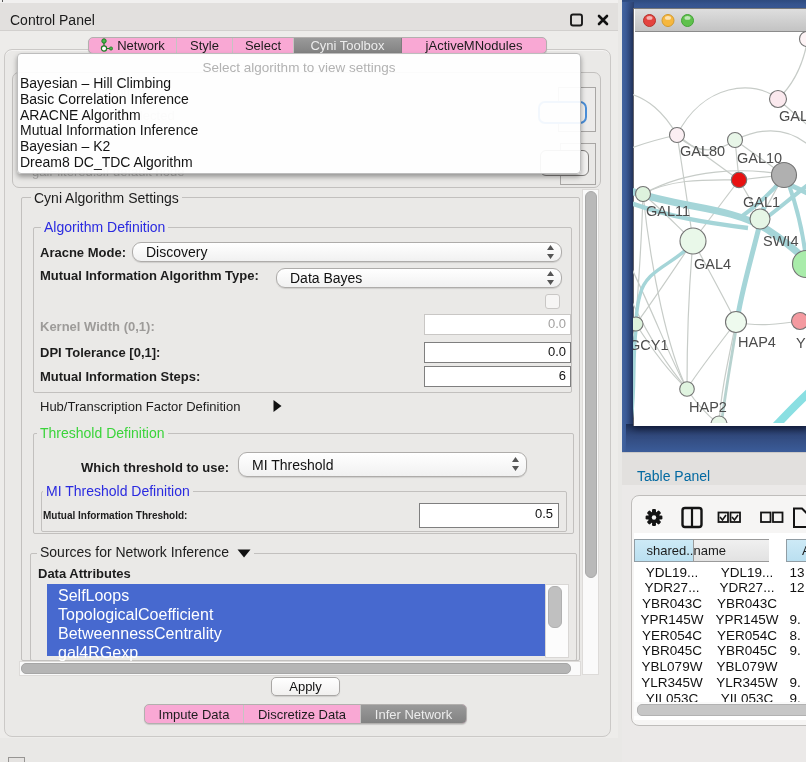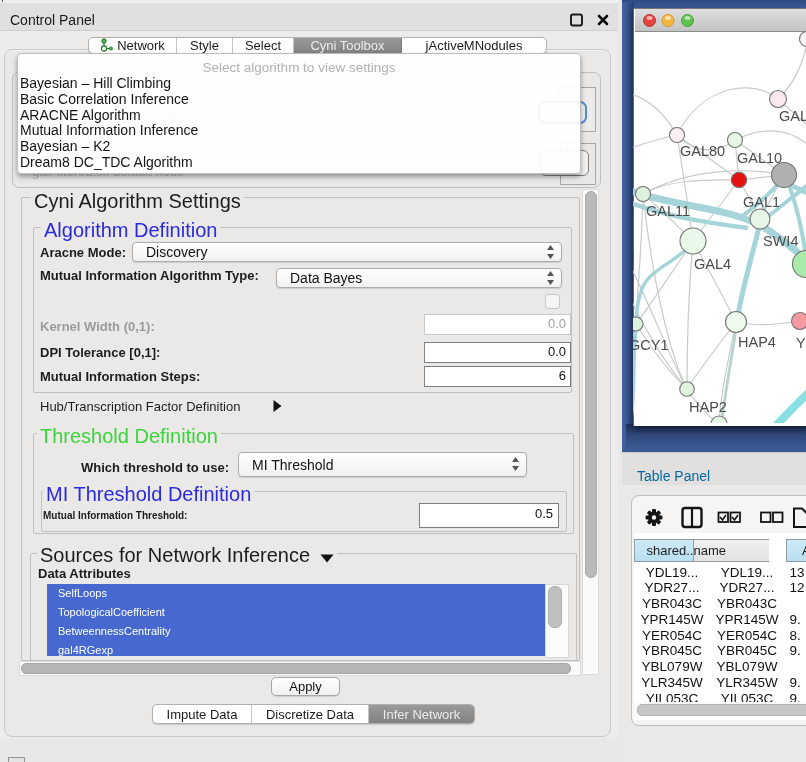--- a/index.html
+++ b/index.html
@@ -1,26 +1,26 @@
 <!DOCTYPE html>
 <html><head>
 <meta charset="utf-8">
 <style>
 html,body{margin:0;padding:0}
 #page{position:relative;width:806px;height:762px;background:#e9e8e6;font-family:"Liberation Sans",sans-serif;overflow:hidden}
 .a{position:absolute}
 .b{font-weight:normal}
 .grp{position:absolute;border:1px solid #c2c0be;border-radius:2px}
-.gt{position:absolute;background:#eae9e7;padding:0 3px;font-size:20px;color:#1c1c1c;white-space:nowrap}
+.gt{position:absolute;background:#eae9e7;padding:0 3px;font-size:14px;color:#1c1c1c;white-space:nowrap}
 .lbl{position:absolute;font-size:13px;font-weight:bold;color:#1c1c1c;white-space:nowrap}
 .dis{color:#9d9b99}
-.combo{position:absolute;background:linear-gradient(#fff,#f1f1f1);border:1px solid #aeacaa;border-radius:4px;box-shadow:0 1px 1px rgba(0,0,0,.12);font-size:14px;color:#111}
+.combo{position:absolute;background:linear-gradient(#fff,#f1f1f1);border:1px solid #aeacaa;border-radius:9px;box-shadow:0 1px 1px rgba(0,0,0,.12);font-size:14px;color:#111}
 .combo span{position:absolute;left:13px;top:50%;margin-top:-7px;line-height:14px;white-space:nowrap}
 .inp{position:absolute;background:#fff;font-size:13px;color:#111;text-align:right}
-.seg{position:absolute;display:flex;background:#ffffff;border:1px solid #b2b0ae;border-radius:5px;box-shadow:0 1px 1px rgba(0,0,0,.14);font-size:13px;color:#1c1c1c;overflow:hidden}
+.seg{position:absolute;display:flex;background:#f9a8d4;border:1px solid #b2b0ae;border-radius:5px;box-shadow:0 1px 1px rgba(0,0,0,.14);font-size:13px;color:#1c1c1c;overflow:hidden}
 .seg div{display:flex;align-items:center;justify-content:center;border-right:1px solid #c6c4c2;white-space:nowrap}
 .seg div:last-child{border-right:none}
 .seg .sel{background:linear-gradient(#9a9a9a,#828282);color:#ececec;border-right-color:#7e7e7e}
 </style>
 </head>
 <body>
 <div id="page">
 
 <div class="a" style="left:0;top:0;width:618px;height:3px;background:#f1f0ef"></div>
 <div class="a" style="left:2px;top:0;width:1px;height:2px;background:#555"></div>
@@ -99,42 +99,42 @@
 <div class="gt" style="left:43px;top:483px;color:#2a2ae0">MI Threshold Definition</div>
 <div class="lbl" style="left:43px;top:510px;font-size:10px">Mutual Information Threshold:</div>
 <div class="inp" style="left:419px;top:503px;width:133px;height:21px;border:1px solid #7f7f7f;padding:2px 5px 0 0">0.5</div>
 
 <div class="grp" style="left:30px;top:553px;width:545px;height:106px"></div>
 <div class="gt" style="left:37px;top:544px">Sources for Network Inference <svg style="vertical-align:-1px;margin-left:4px" width="14" height="9" viewBox="0 0 14 9">
         <path d="M0.5 0.5 L13.5 0.5 L7 8.5 Z" fill="#111"></path>
       </svg></div>
 <div class="lbl" style="left:38px;top:566px;font-size:13px">Data Attributes</div>
 
-<div class="a" style="left:47px;top:584px;width:498px;height:72px;background:#4769cf;color:#fff;font-size:11px">
+<div class="a" style="left:47px;top:584px;width:498px;height:72px;background:#4769cf;color:#fff;font-size:16px">
 <div class="a" style="left:11px;top:3px">SelfLoops</div>
 <div class="a" style="left:11px;top:22px">TopologicalCoefficient</div>
 <div class="a" style="left:11px;top:41px">BetweennessCentrality</div>
 <div class="a" style="left:11px;top:60px">gal4RGexp</div>
 </div>
 <div class="a" style="left:545px;top:584px;width:22px;height:72px;background:#fcfcfc;border:1px solid #d9d7d5"></div>
 <div class="a" style="left:548px;top:586px;width:12px;height:40px;background:#c0c0c0;border:1px solid #b0b0b0;border-radius:6px"></div>
 
 <div class="a" style="left:33px;top:84px;font-size:13px;color:rgba(90,90,90,.28)">Inference Algorithm</div>
 <div class="a" style="left:46px;top:108px;font-size:13px;color:rgba(90,90,90,.25)">No Algorithm Selected</div>
 <div class="a" style="left:20px;top:138px;font-size:13px;color:rgba(90,90,90,.25)">Table Data</div>
 <div class="a" style="left:32px;top:164px;font-size:13px;color:rgba(90,90,90,.35)">galFiltered.sif default node</div>
 
 <div class="a" style="z-index:40;left:17px;top:53px;width:562px;height:119px;background:rgba(255,255,255,.93);border:1px solid #bdbdbd;border-radius:4px;box-shadow:0 3px 5px rgba(0,0,0,.35);font-size:14px;color:#141414">
 <div class="a" style="left:0;top:6px;width:562px;text-align:center;color:#b2b2b2;font-size:13.5px">Select algorithm to view settings</div>
 <div class="a" style="left:2px;top:22px;line-height:15.8px;white-space:nowrap">Bayesian – Hill Climbing<br>Basic Correlation Inference<br><span class="b">ARACNE Algorithm</span><br>Mutual Information Inference<br>Bayesian – K2<br>Dream8 DC_TDC Algorithm</div>
 </div>
 
 <div class="a" style="left:271px;top:677px;width:67px;height:17px;background:linear-gradient(#ffffff,#f1f0ef);border:1px solid #a9a7a5;border-radius:5px;text-align:center;font-size:13px;color:#111;line-height:17px;box-shadow:0 1px 1px rgba(0,0,0,.12)">Apply</div>
 
-<div class="seg" style="left:152px;top:704px;height:18px">
+<div class="seg" style="left:144px;top:704px;height:18px">
 <div style="width:98px">Impute Data</div>
 <div style="width:116px">Discretize Data</div>
 <div class="sel" style="width:105px">Infer Network</div>
 </div>
 
 <div class="seg" style="left:88px;top:36.5px;height:15px">
 <div style="width:87px"><svg width="13" height="14" viewBox="0 0 13 14" style="margin-right:4px">
           <circle cx="4" cy="3" r="2.2" fill="#49b84d" stroke="#1f7a24" stroke-width="1"></circle>
           <circle cx="4" cy="10.5" r="2.6" fill="#fff" stroke="#1f7a24" stroke-width="1.2"></circle>
           <line x1="4" y1="5" x2="4" y2="8" stroke="#1f7a24" stroke-width="1.2"></line>

